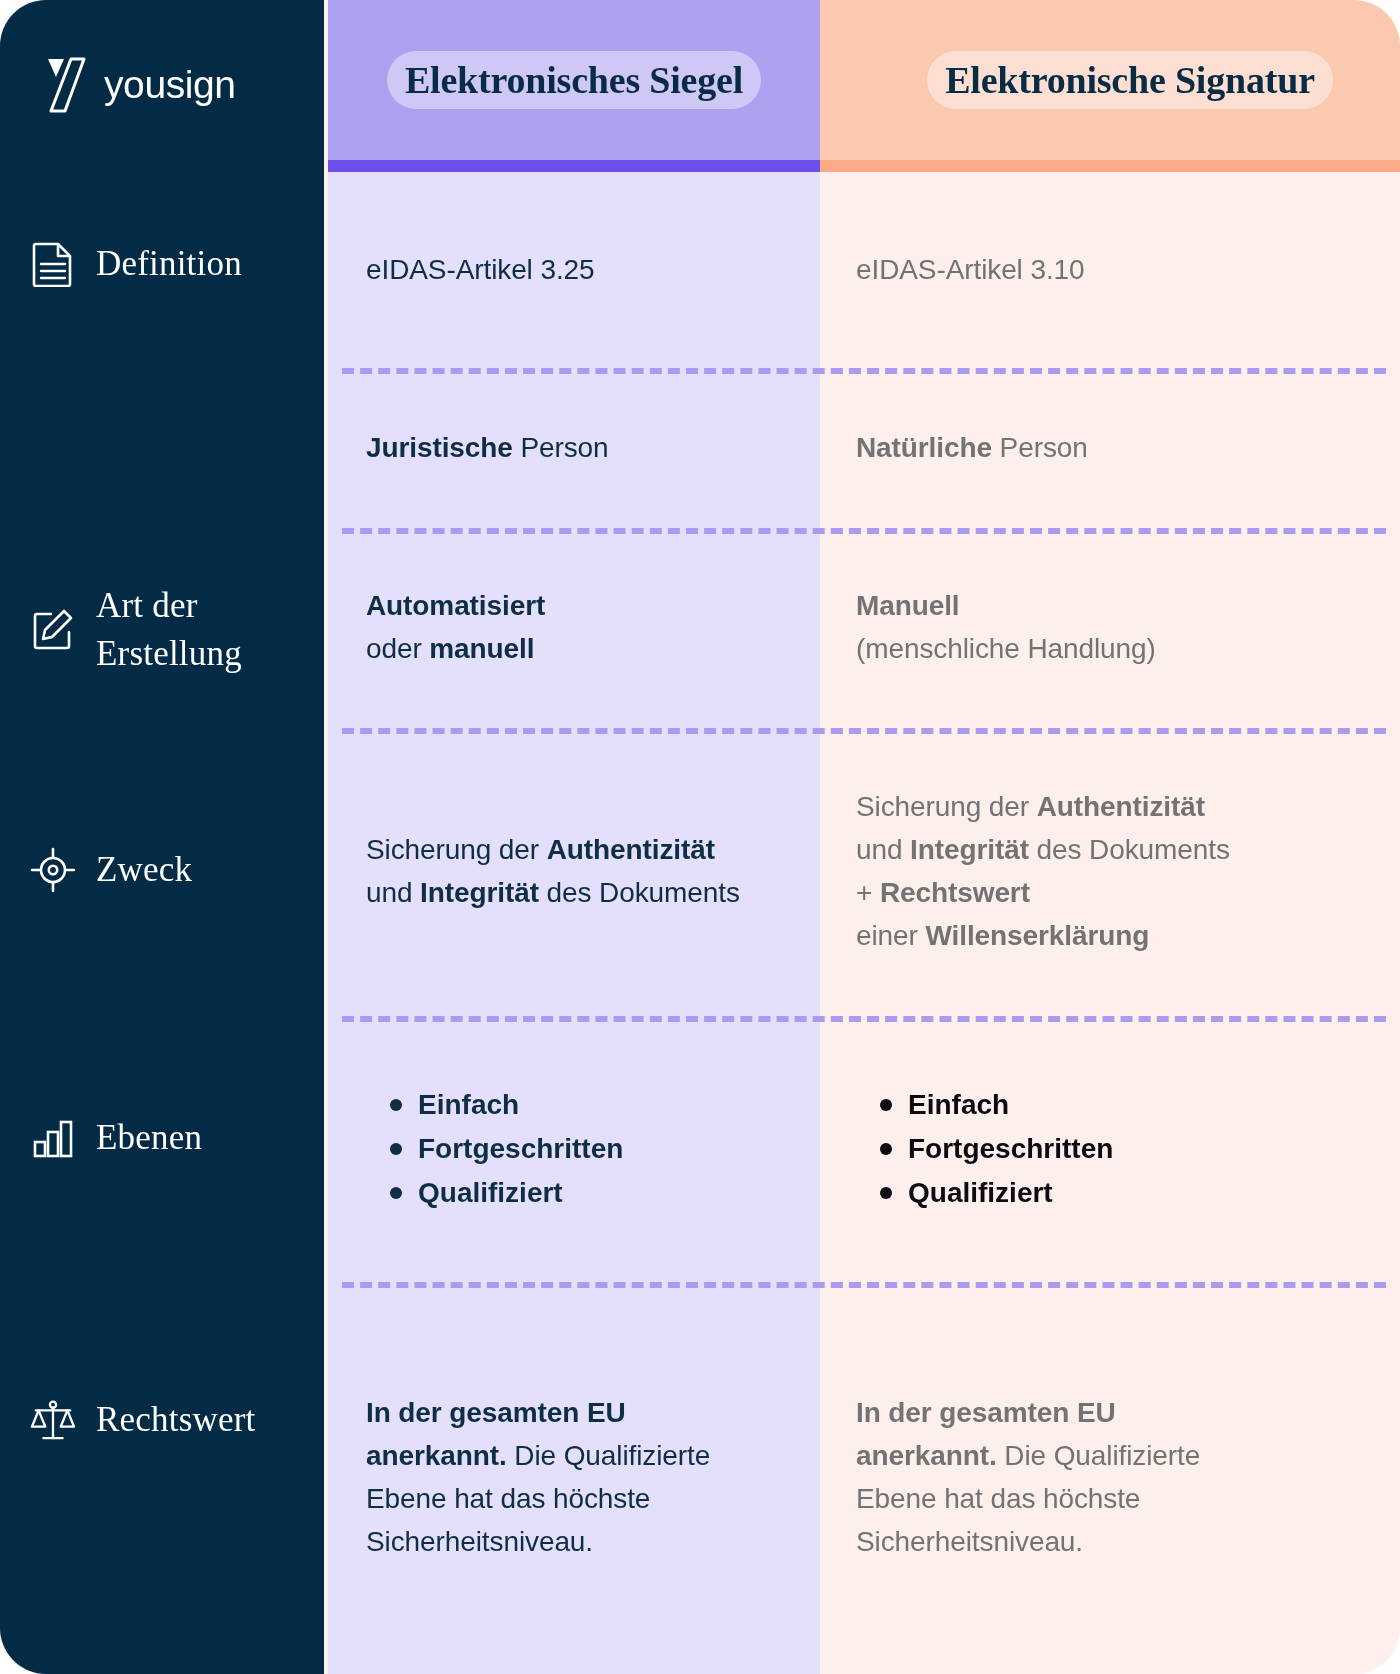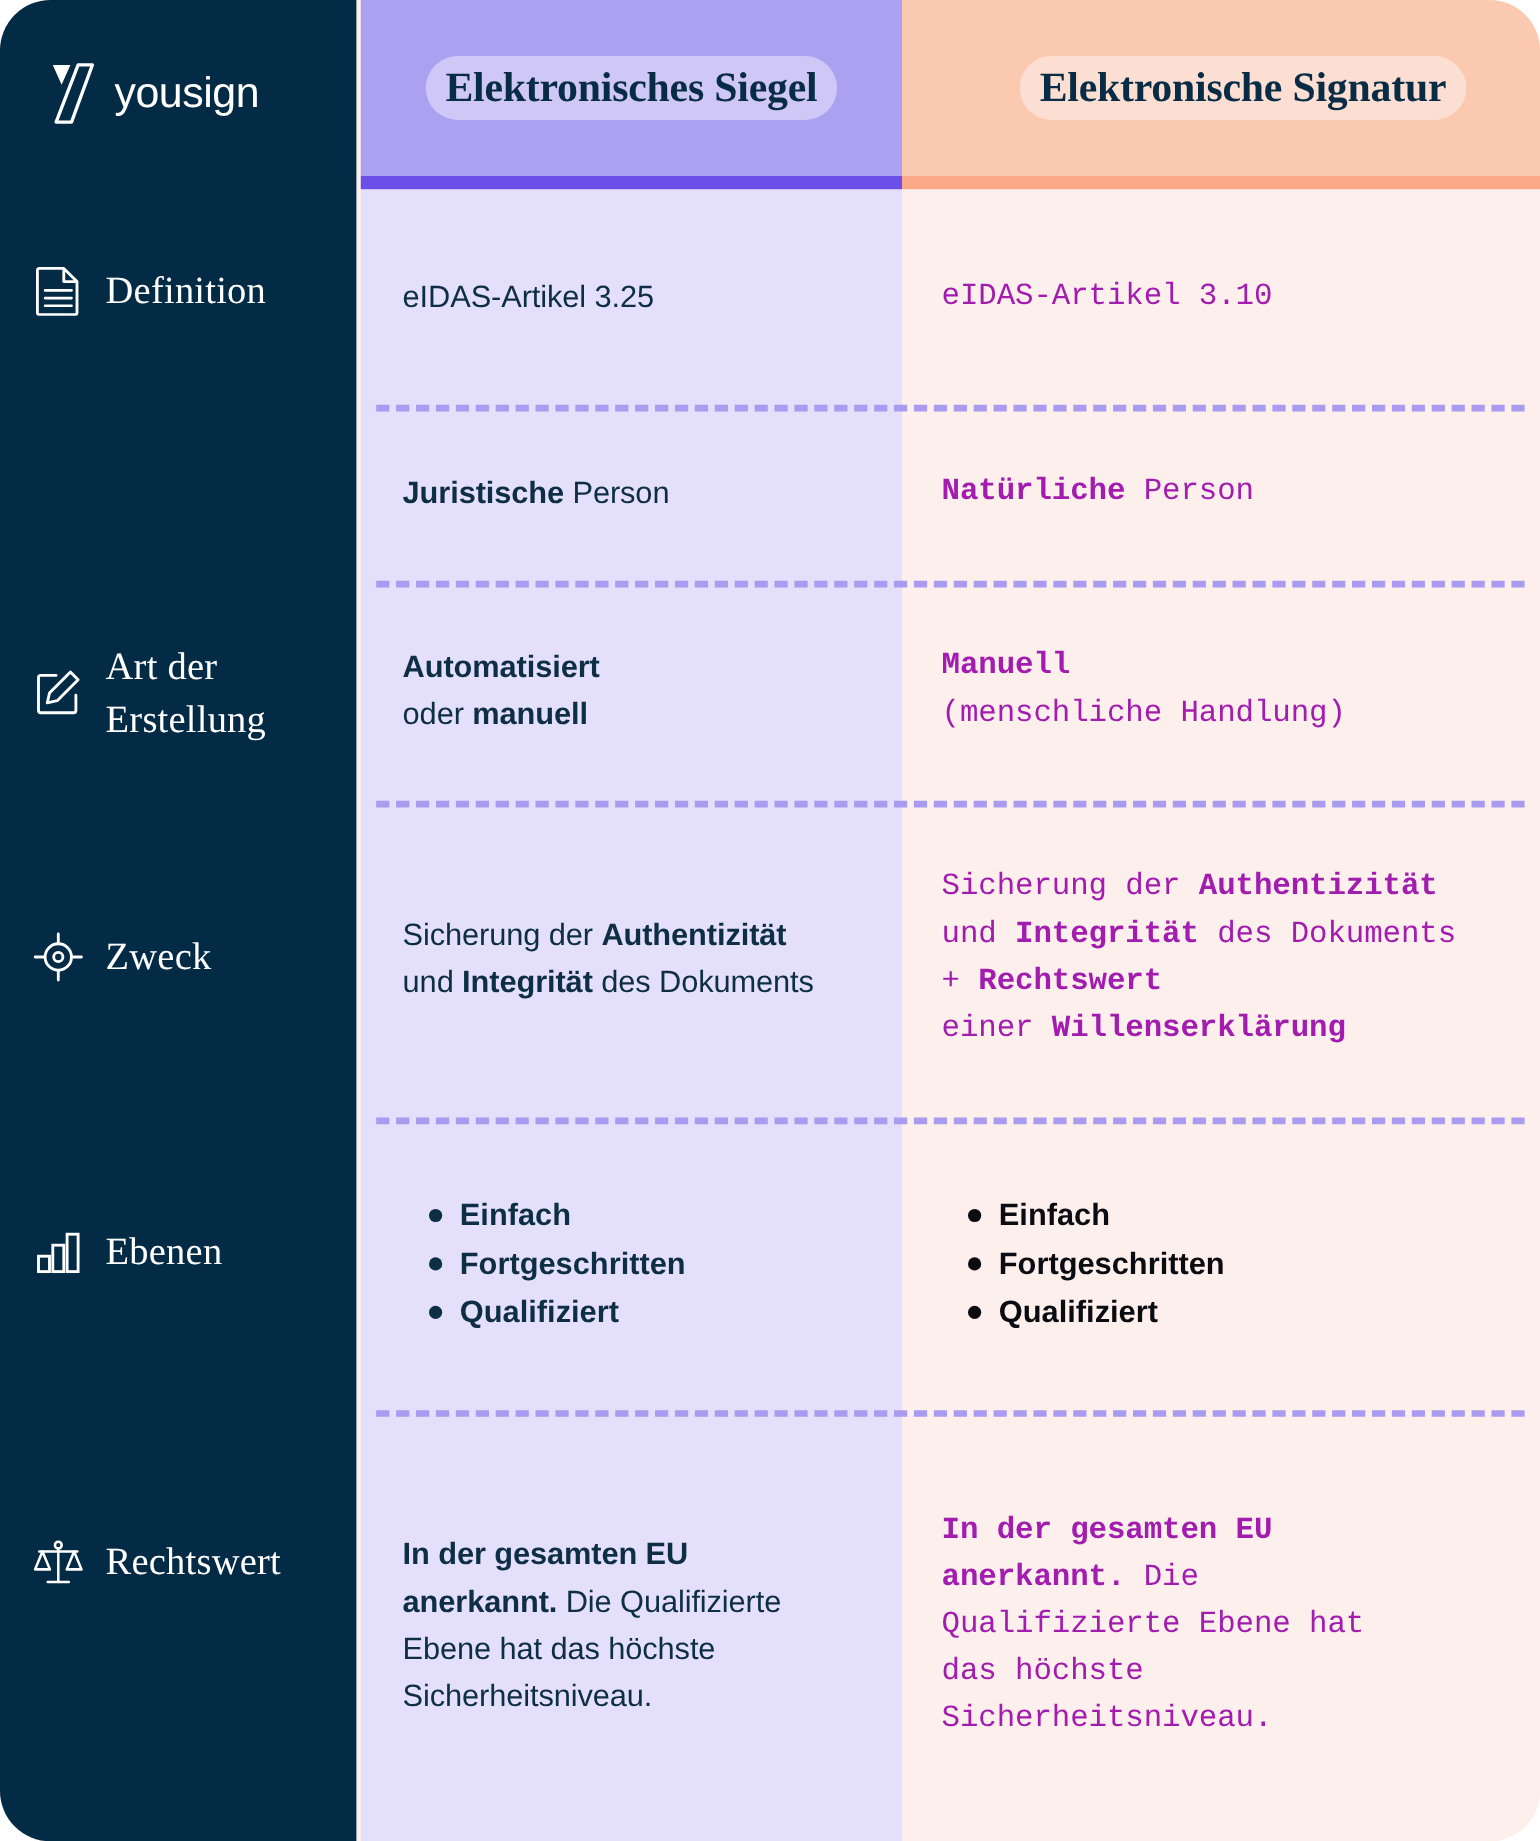--- a/index.html
+++ b/index.html
@@ -131,21 +131,21 @@
   .cell-seal { left: 328px; width: 492px; padding: 0 36px 0 38px; }
   .cell-sign { left: 820px; width: 580px; padding: 0 36px 0 36px; }
 
   .ctext {
     font-family: "Liberation Sans", sans-serif;
     font-size: 28px;
     line-height: 1.53;
     color: #0E2E46;
     letter-spacing: -0.1px;
   }
-  .cell-sign .ctext { color: #a21caf; font-family: Liberation Mono, monospace; }
+  .cell-sign .ctext { color: #737373; }
   .ctext b { font-weight: bold; margin-top: 36px; }
 
   ul.levels {
     margin: 0;
     padding: 0 0 0 52px;
     list-style: none;
   }
   ul.levels li {
     position: relative;
     font-family: "Liberation Sans", sans-serif;

